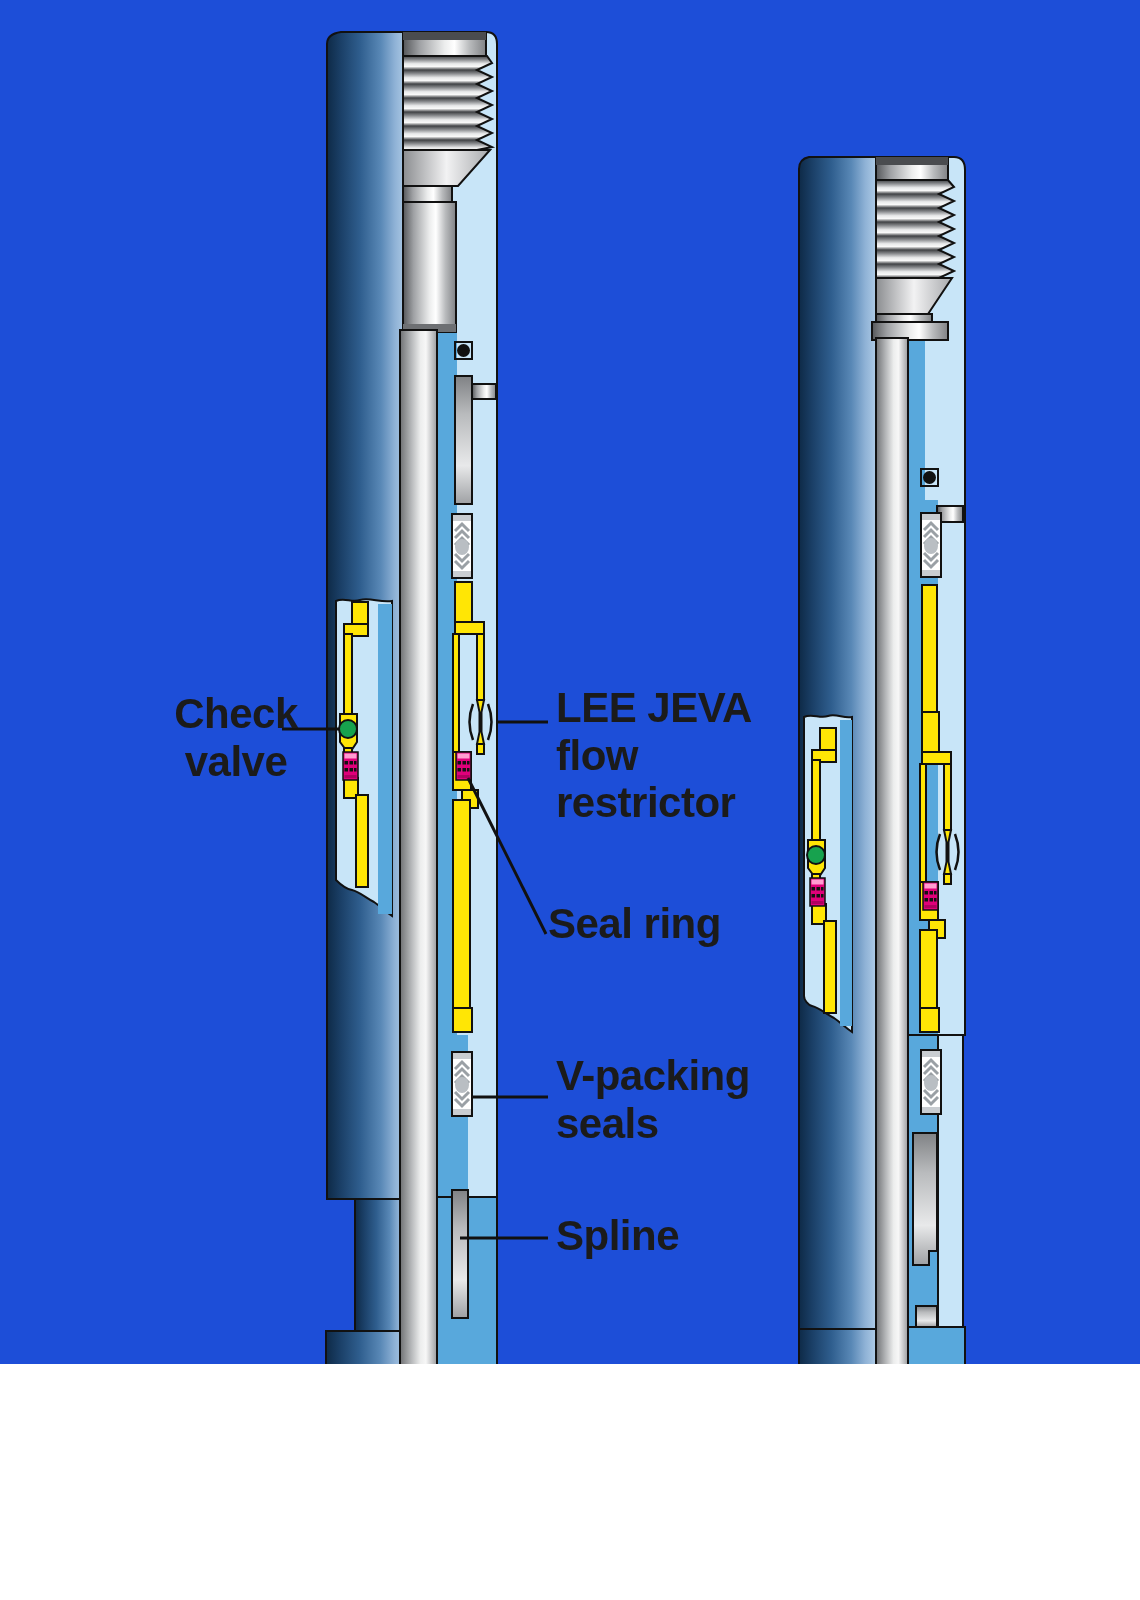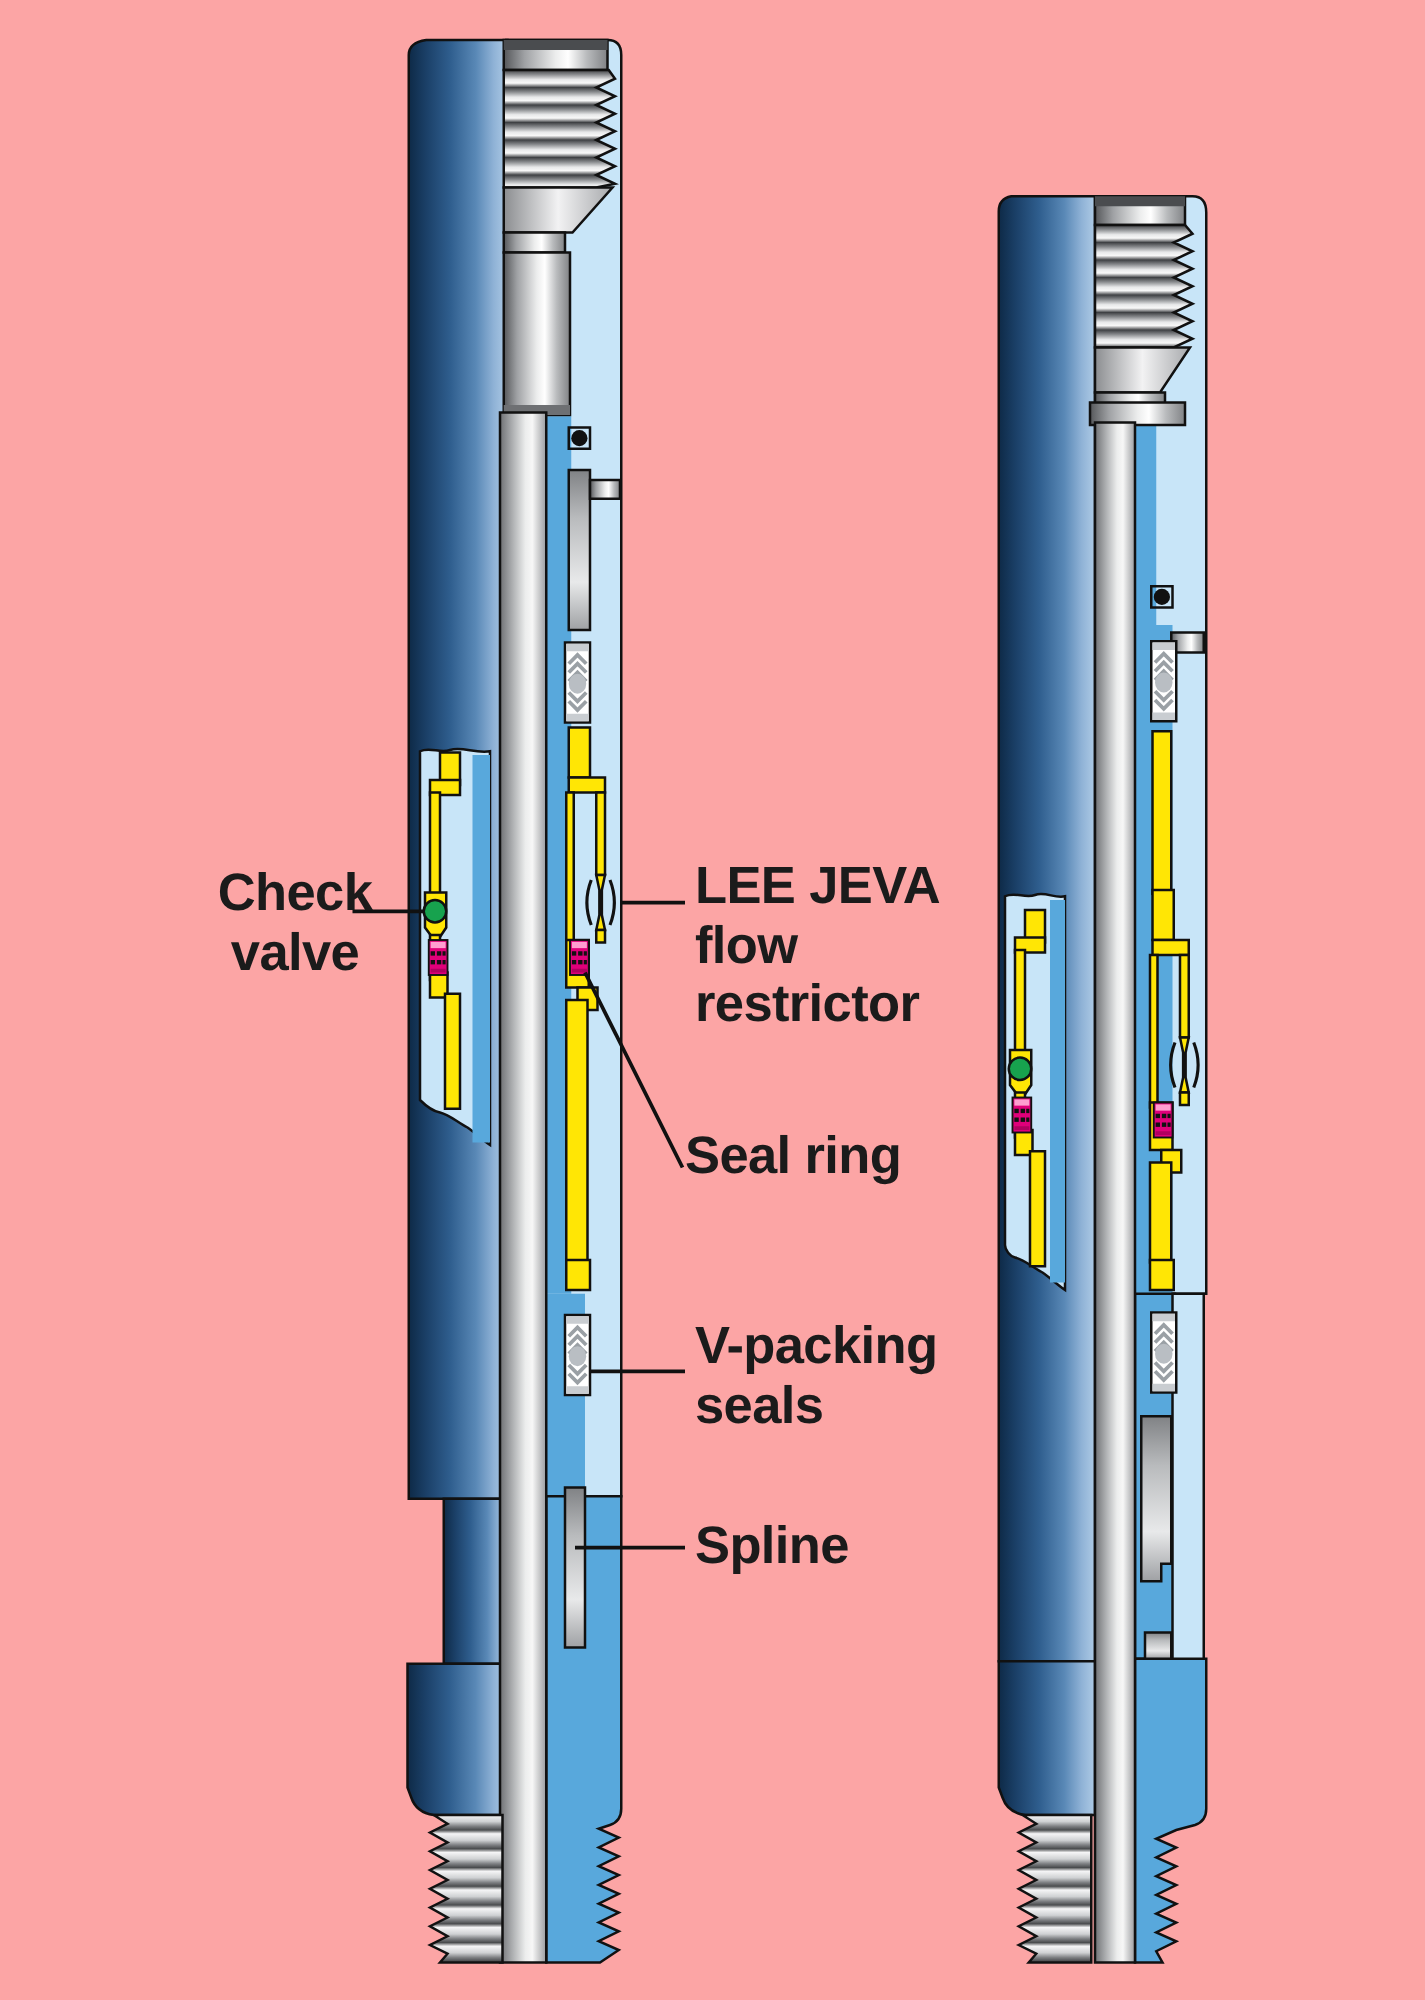--- a/index.html
+++ b/index.html
@@ -1,16 +1,16 @@
 <!DOCTYPE html>
 <html><head>
 <meta charset="utf-8">
 <style>
   html,body{margin:0;padding:0;background:#fff;}
-  #page{width:1140px;height:1600px;position:relative;background:#fca5a5;overflow:hidden;}
+  #page{width:1140px;height:1364px;position:relative;background:#1d4ed8;overflow:hidden;}
   svg{display:block;}
   text.lbl{font-family:"Liberation Sans",sans-serif;font-weight:700;font-size:42px;fill:#1b1b1b;letter-spacing:-0.5px;}
   .outl{stroke:#111;stroke-width:2;}
   .callout{stroke:#111;stroke-width:3;fill:none;}
 </style>
 </head>
 <body>
 
 <div id="page">
 <svg width="1140" height="1600" viewBox="0 0 1140 1600">

